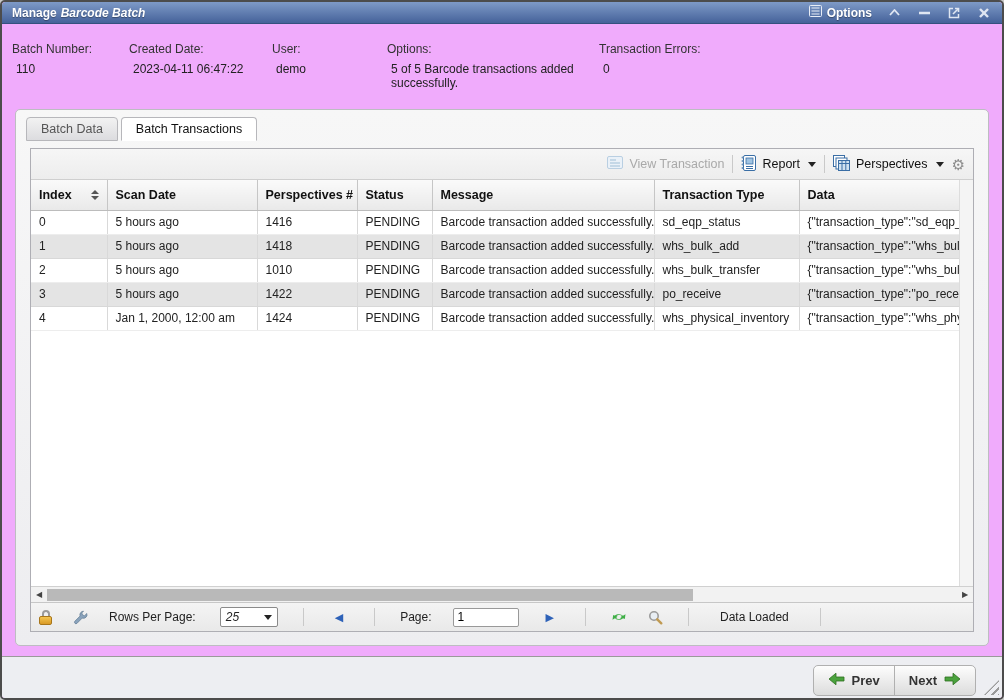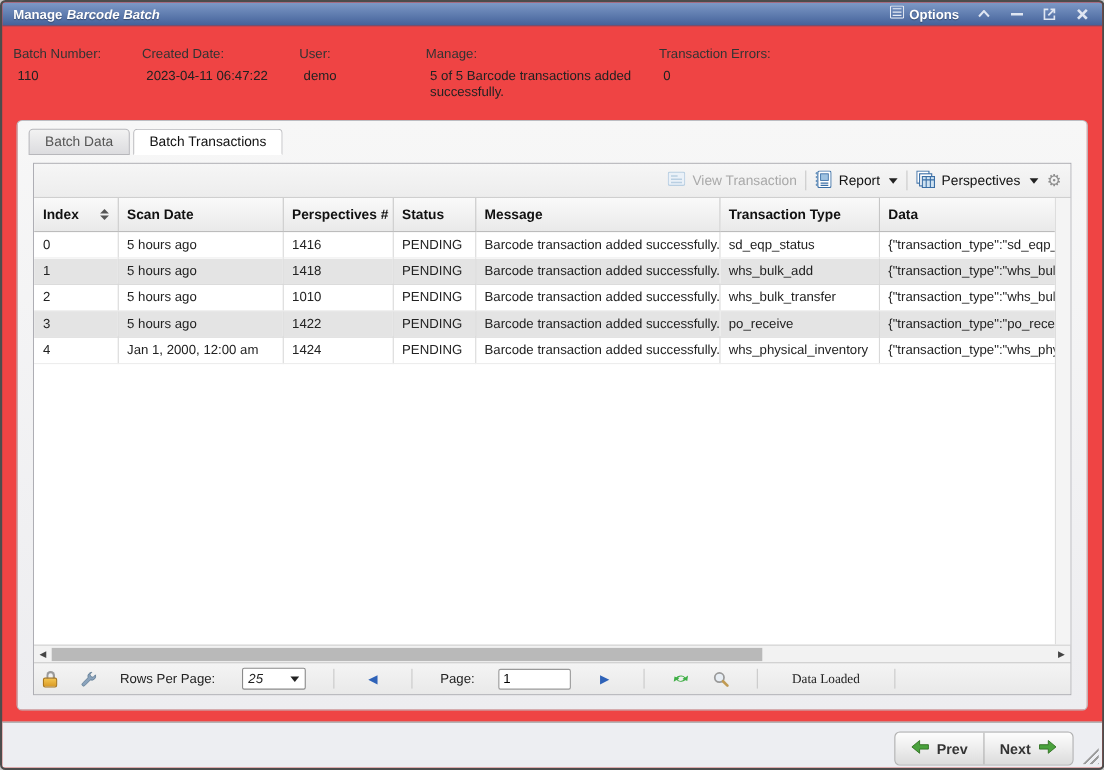--- a/index.html
+++ b/index.html
@@ -1,20 +1,20 @@
 <!DOCTYPE html>
 <html><head>
 <meta charset="utf-8">
 <style>
   * { box-sizing: border-box; }
   html,body { margin:0; padding:0; background:#c9c9c9; font-family:"Liberation Sans", sans-serif; }
   .window {
     position:relative; width:1004px; height:700px;
     border:2px solid #4c4c4c; border-radius:5px;
-    background:#ef4444; overflow:hidden;
+    background:#f0abfc; overflow:hidden;
   }
   
   .titlebar {
     position:absolute; top:0; left:0; right:0; height:22px;
     background:linear-gradient(#7e9ac7,#45629a);
     border-bottom:1px solid #35507f;
     border-radius:3px 3px 0 0;
     display:flex; align-items:center; padding:0 10px;
     color:#fff; font-size:12px; font-weight:bold;
     text-shadow:0 1px 1px rgba(0,0,0,.35);
@@ -103,21 +103,21 @@
   .lock-body { position:absolute; bottom:0; left:0; width:13px; height:9px; background:linear-gradient(#f3c44f,#d99a26); border:1px solid #a8761a; border-radius:2px; }
   .lock-shackle { position:absolute; top:0; left:2.5px; width:8px; height:7px; border:2px solid #9a9a9a; border-bottom:none; border-radius:5px 5px 0 0; }
   .fake-select {
     width:58px; height:20px; background:#fff; border:1px solid #8a8a8a; border-radius:2px;
     display:flex; align-items:center; padding:0 5px; cursor:pointer; margin-left:3px;font-style:italic;
   }
   .fake-select .fs-caret { margin-left:auto; width:0; height:0; border-left:4px solid transparent; border-right:4px solid transparent; border-top:5px solid #222; }
   .pg-arrow { font-size:11px; color:#2e62b8; cursor:pointer; padding:0 6px; }
   .page-input { width:66px; height:19px; border:1px solid #999; border-radius:2px; font-size:12px; padding:0 4px; font-family:"Liberation Sans", sans-serif; }
   .mini-icon { cursor:pointer; display:flex; align-items:center; }
-  .status-text { padding:0 6px;font-family:Liberation Serif, serif; }
+  .status-text { padding:0 6px; }
   
   .footer {
     position:absolute; left:0; right:0; top:654px; bottom:0;
     border-top:1px solid #9a9a9a; background:#edeef2;
   }
   .nav-group {
     position:absolute; right:26px; top:8px; display:flex;
     border:1px solid #b0b0b0; border-radius:5px; overflow:hidden;
     background:linear-gradient(#fdfdfd,#dcdcdc);
   }
@@ -194,21 +194,21 @@
     </div>
     <div class="ifield w-created">
       <div class="ilabel">Created Date:</div>
       <div class="ivalue">2023-04-11 06:47:22</div>
     </div>
     <div class="ifield w-user">
       <div class="ilabel">User:</div>
       <div class="ivalue">demo</div>
     </div>
     <div class="ifield w-status">
-      <div class="ilabel">Manage:</div>
+      <div class="ilabel">Options:</div>
       <div class="ivalue">5 of 5 Barcode transactions added successfully.</div>
     </div>
     <div class="ifield w-errors">
       <div class="ilabel">Transaction Errors:</div>
       <div class="ivalue">0</div>
     </div>
   </div>
 
   <div class="tabpanel">
     <div class="tabstrip">

